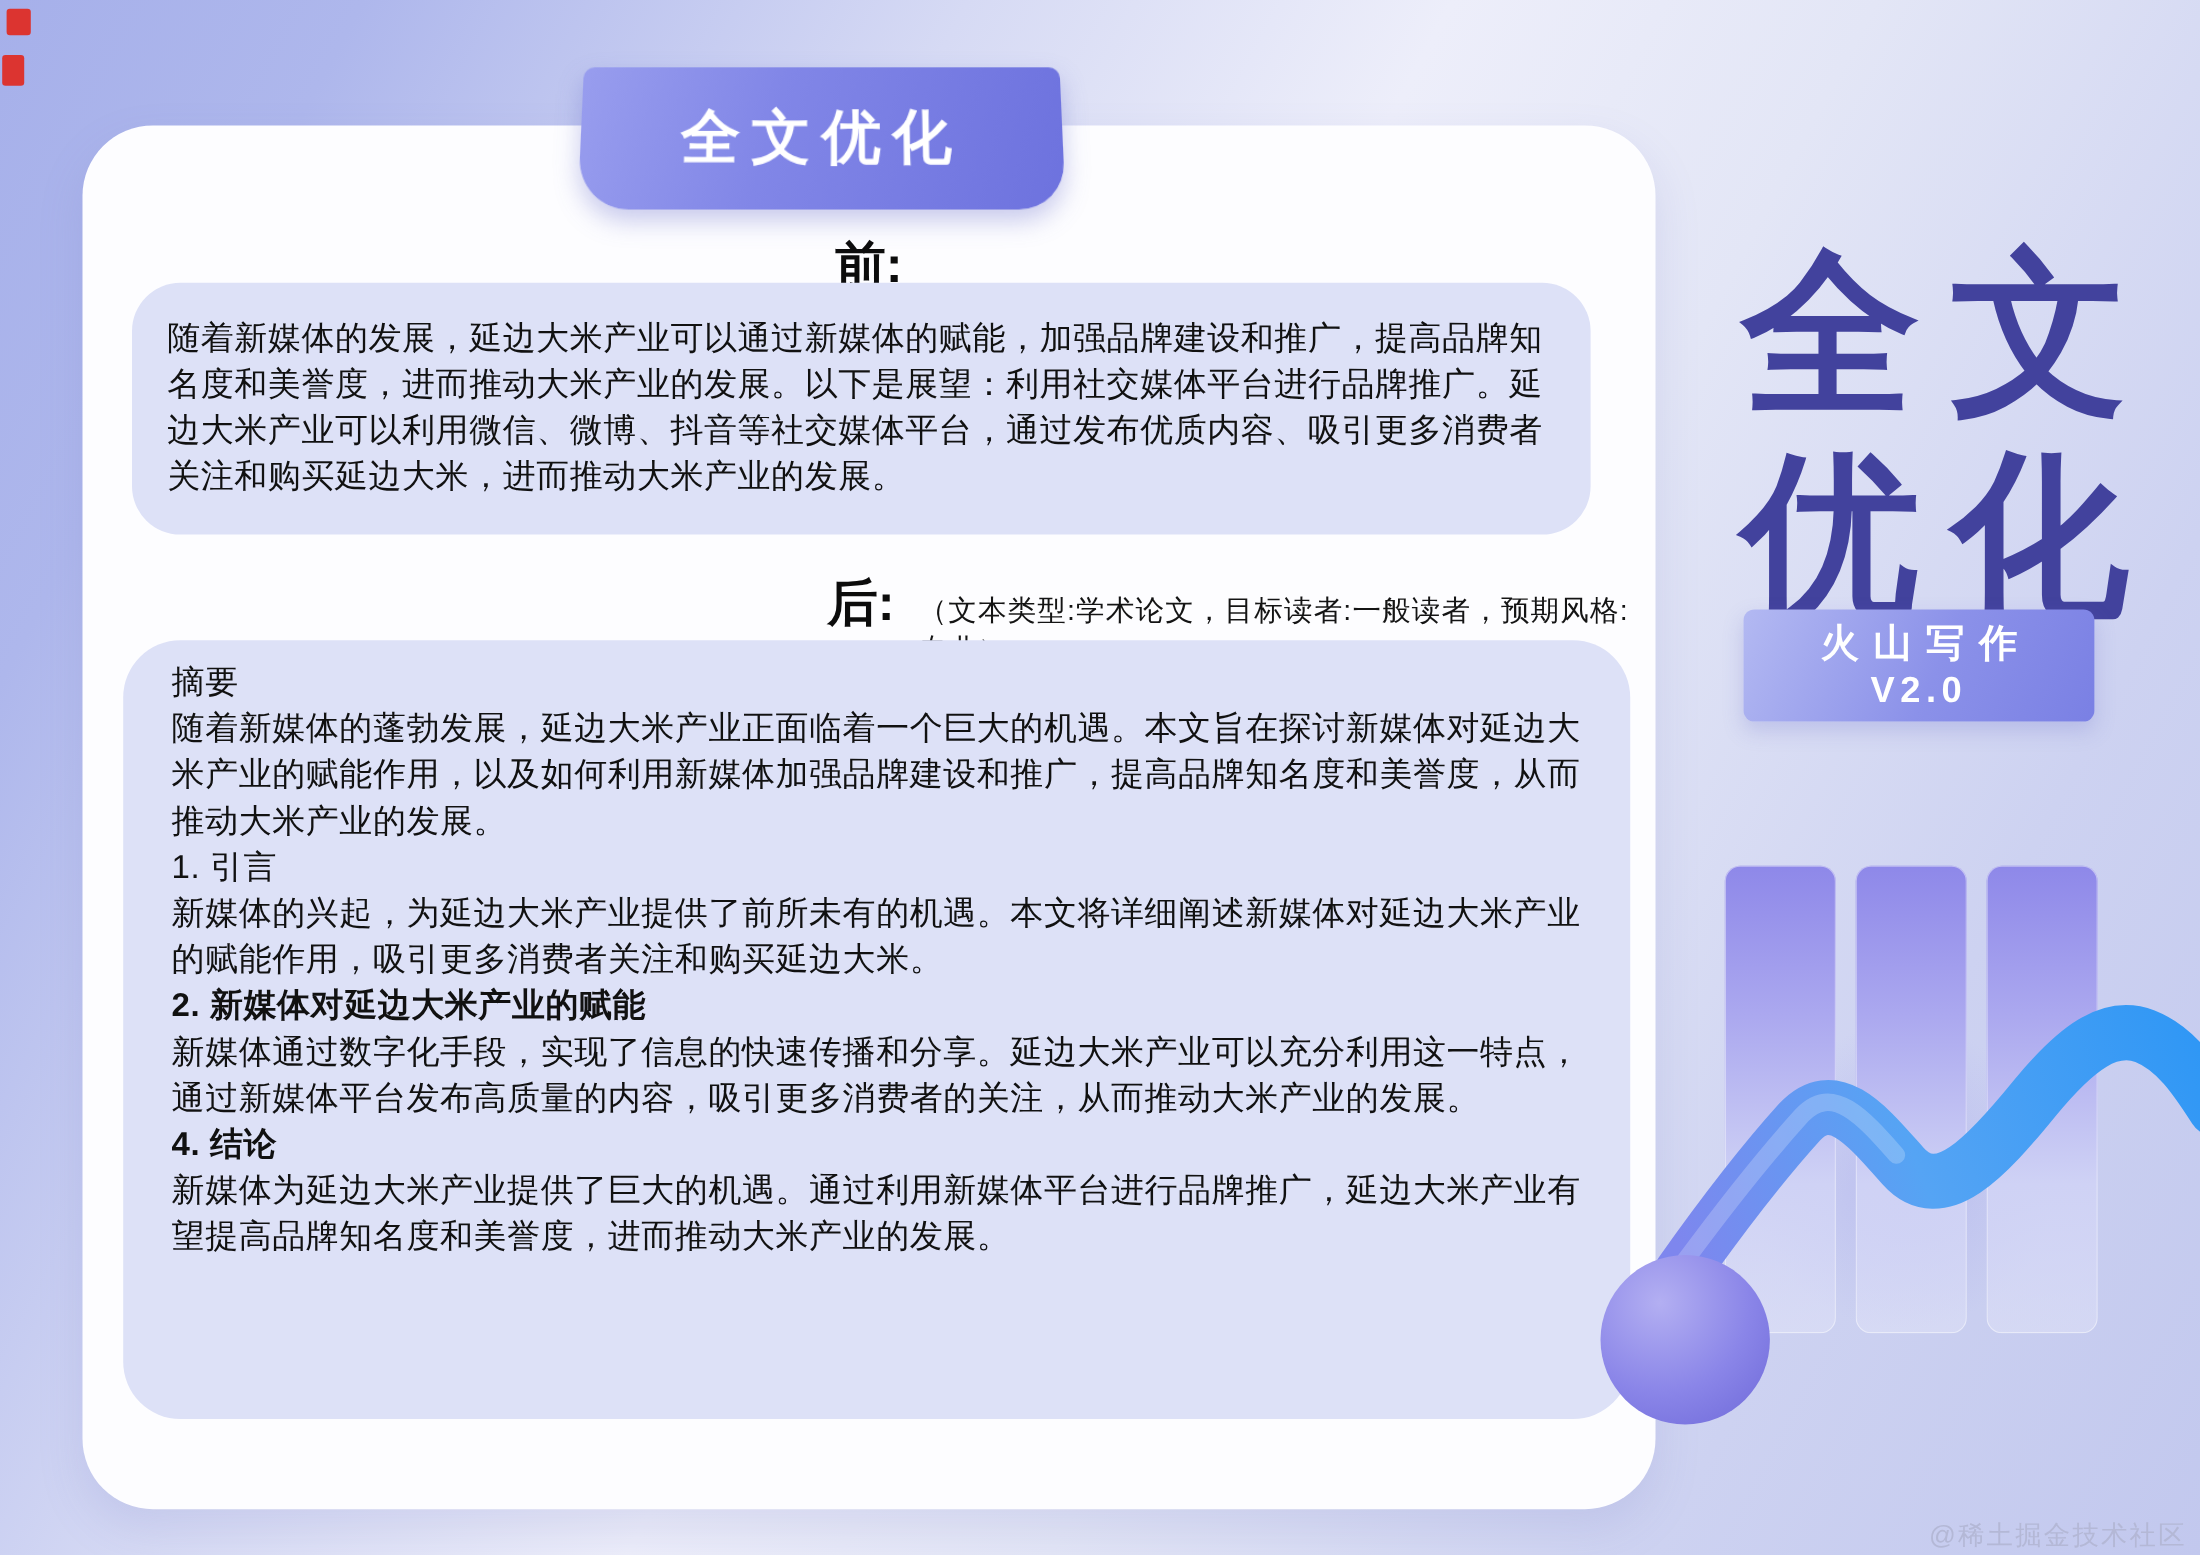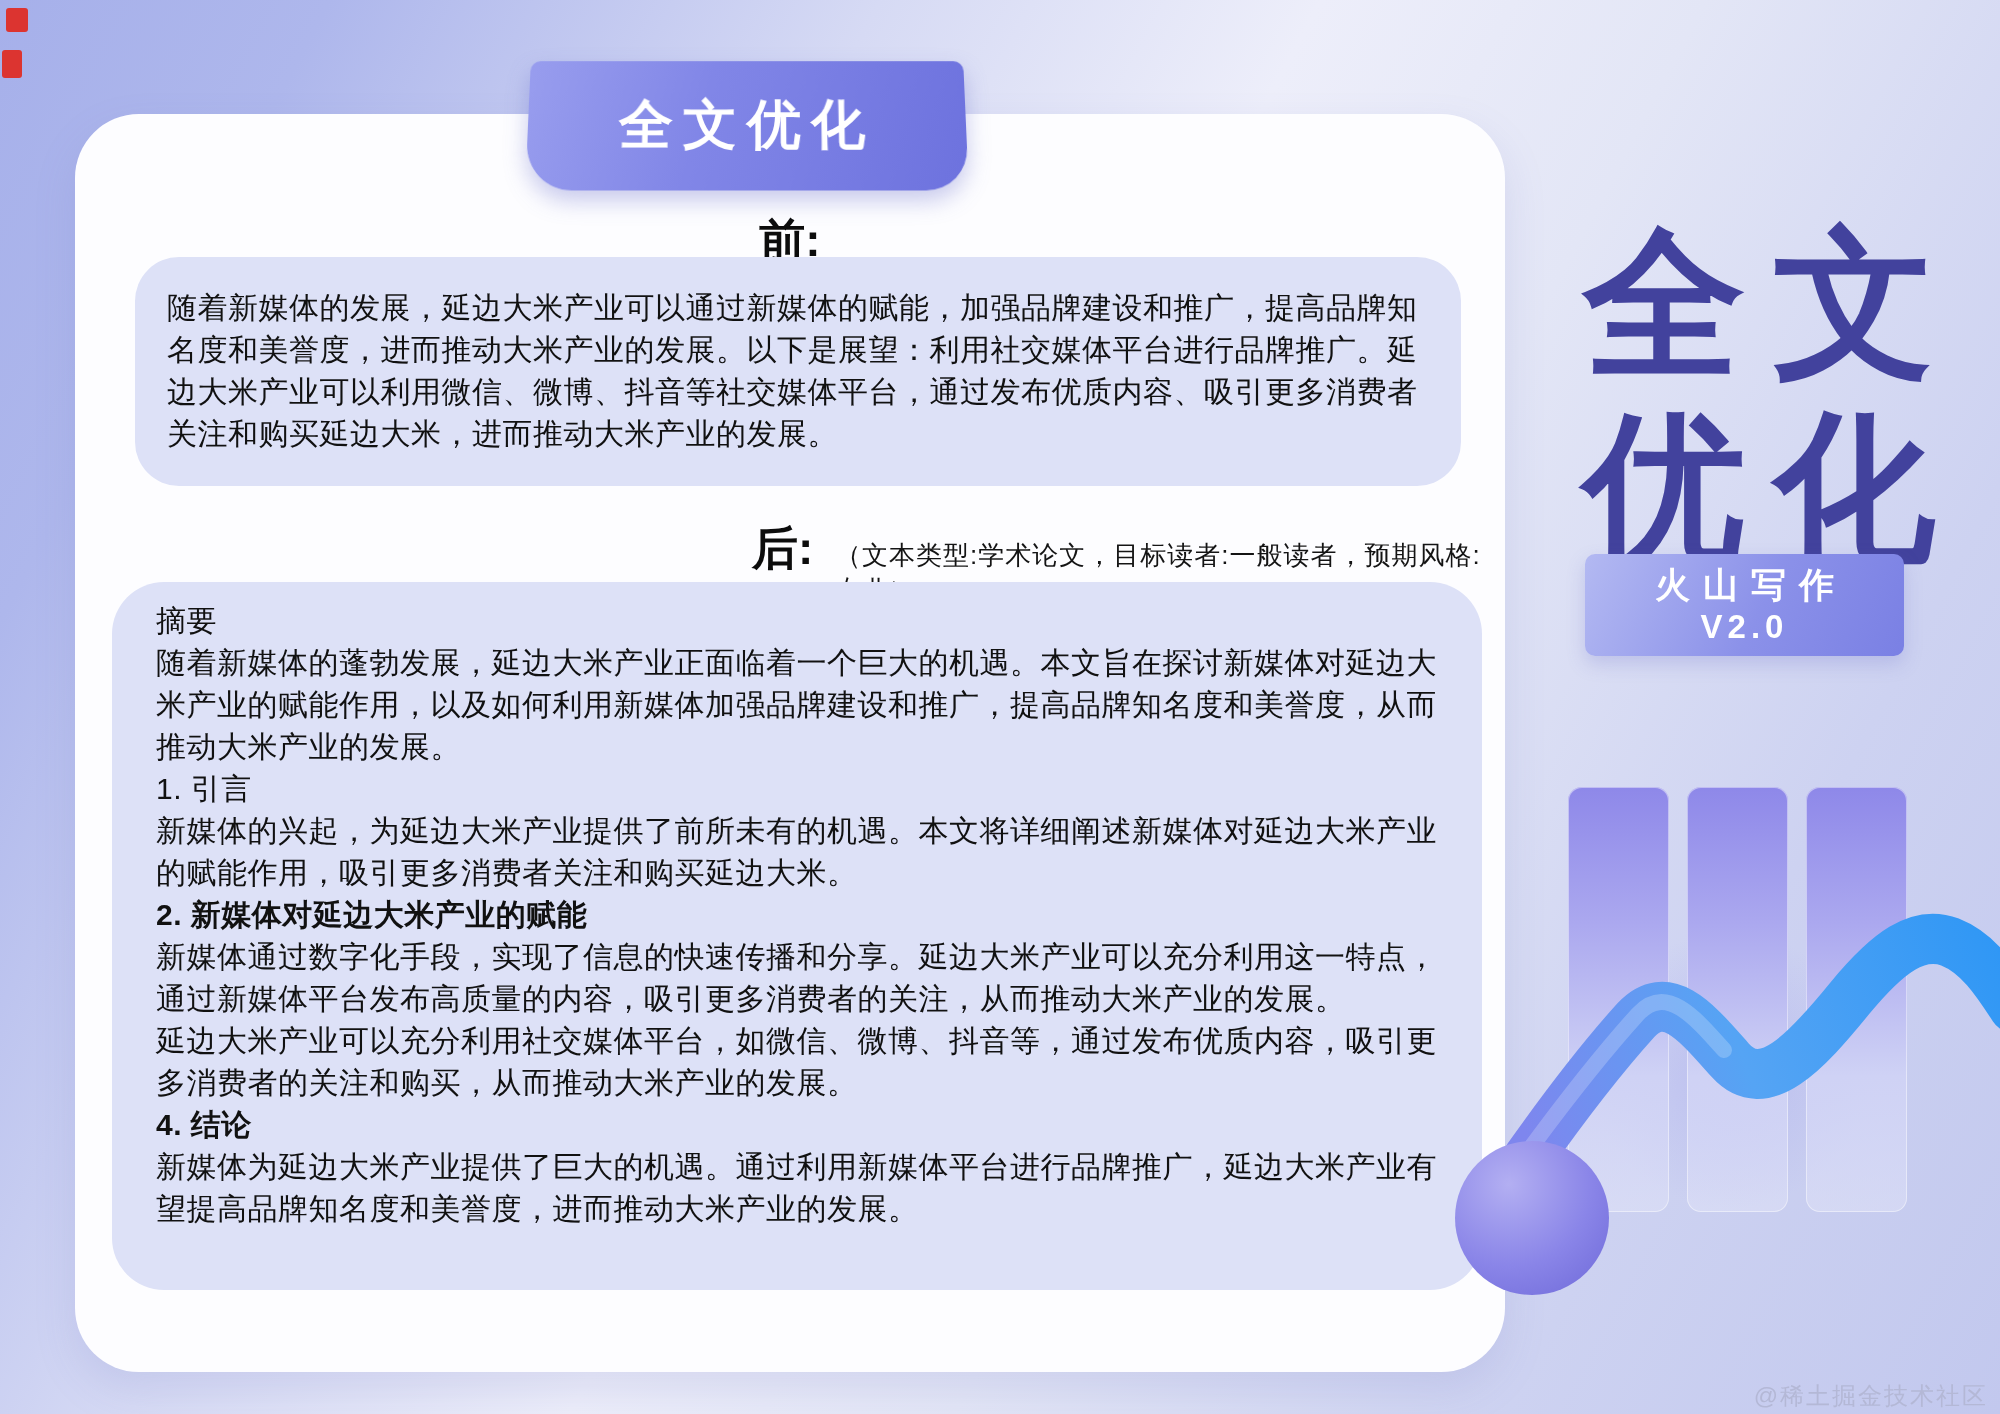--- a/index.html
+++ b/index.html
@@ -36,21 +36,21 @@
   .after-heading{left:677px;top:404px;}
   .after-meta-note{
     position:absolute;left:760px;top:424px;font-size:26px;color:#141414;letter-spacing:1px;
   }
 
   .text-panel{
     position:absolute;background:#dde1f7;color:#111111;
     font-size:30px;line-height:42px;letter-spacing:0.5px;
   }
   .before-box{
-    left:60px;top:143px;width:1326px;height:229px;border-radius:44px;
+    left:45px;top:143px;width:1326px;height:229px;border-radius:44px;
     padding:30px 32px;box-sizing:border-box;
   }
   .after-box{
     left:37px;top:468px;width:1370px;height:708px;border-radius:52px;
     padding:18px 44px;box-sizing:border-box;
   }
   .text-panel p{margin:0;}
   .after-box p.bold{font-weight:bold;}
 
   .display-title{
@@ -102,21 +102,20 @@
   <div class="after-heading">后:</div>
   <div class="after-meta-note">（文本类型:学术论文，目标读者:一般读者，预期风格:专业）</div>
 
   <div class="text-panel after-box">
     <p>摘要</p>
     <p>随着新媒体的蓬勃发展，延边大米产业正面临着一个巨大的机遇。本文旨在探讨新媒体对延边大米产业的赋能作用，以及如何利用新媒体加强品牌建设和推广，提高品牌知名度和美誉度，从而推动大米产业的发展。</p>
     <p>1. 引言</p>
     <p>新媒体的兴起，为延边大米产业提供了前所未有的机遇。本文将详细阐述新媒体对延边大米产业的赋能作用，吸引更多消费者关注和购买延边大米。</p>
     <p class="bold">2. 新媒体对延边大米产业的赋能</p>
     <p>新媒体通过数字化手段，实现了信息的快速传播和分享。延边大米产业可以充分利用这一特点，通过新媒体平台发布高质量的内容，吸引更多消费者的关注，从而推动大米产业的发展。</p>
-    <p>延边大米产业可以充分利用社交媒体平台，如微信、微博、抖音等，通过发布优质内容，吸引更多消费者的关注和购买，从而推动大米产业的发展。</p>
     <p class="bold">4. 结论</p>
     <p>新媒体为延边大米产业提供了巨大的机遇。通过利用新媒体平台进行品牌推广，延边大米产业有望提高品牌知名度和美誉度，进而推动大米产业的发展。</p>
   </div>
 </div>
 
 <div class="ribbon">
   <span class="ribbon-label">全文优化</span>
 </div>
 
 <div class="display-title">

